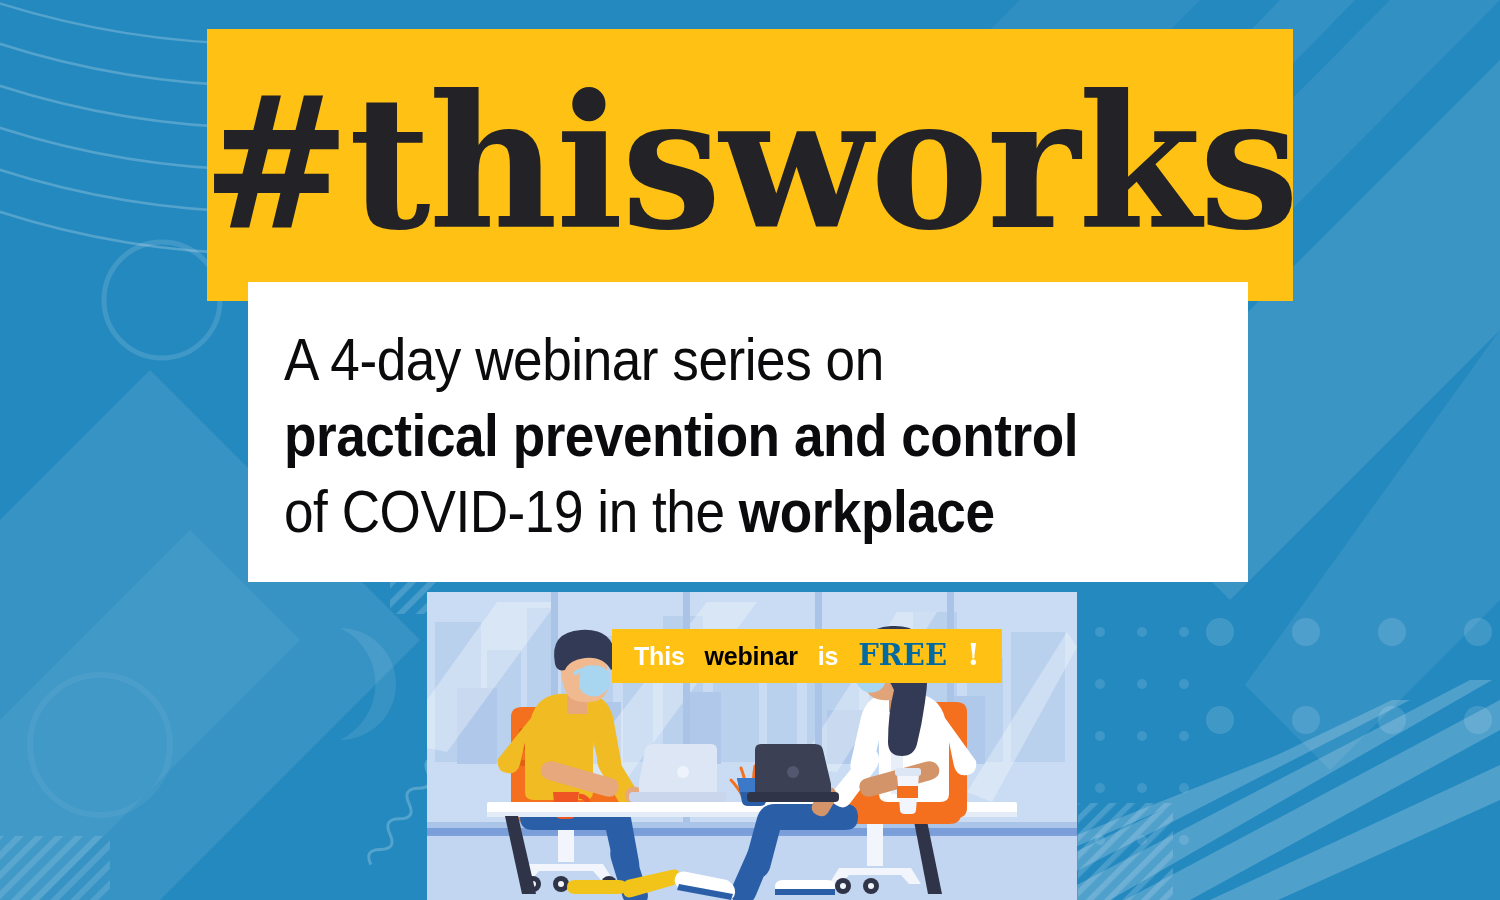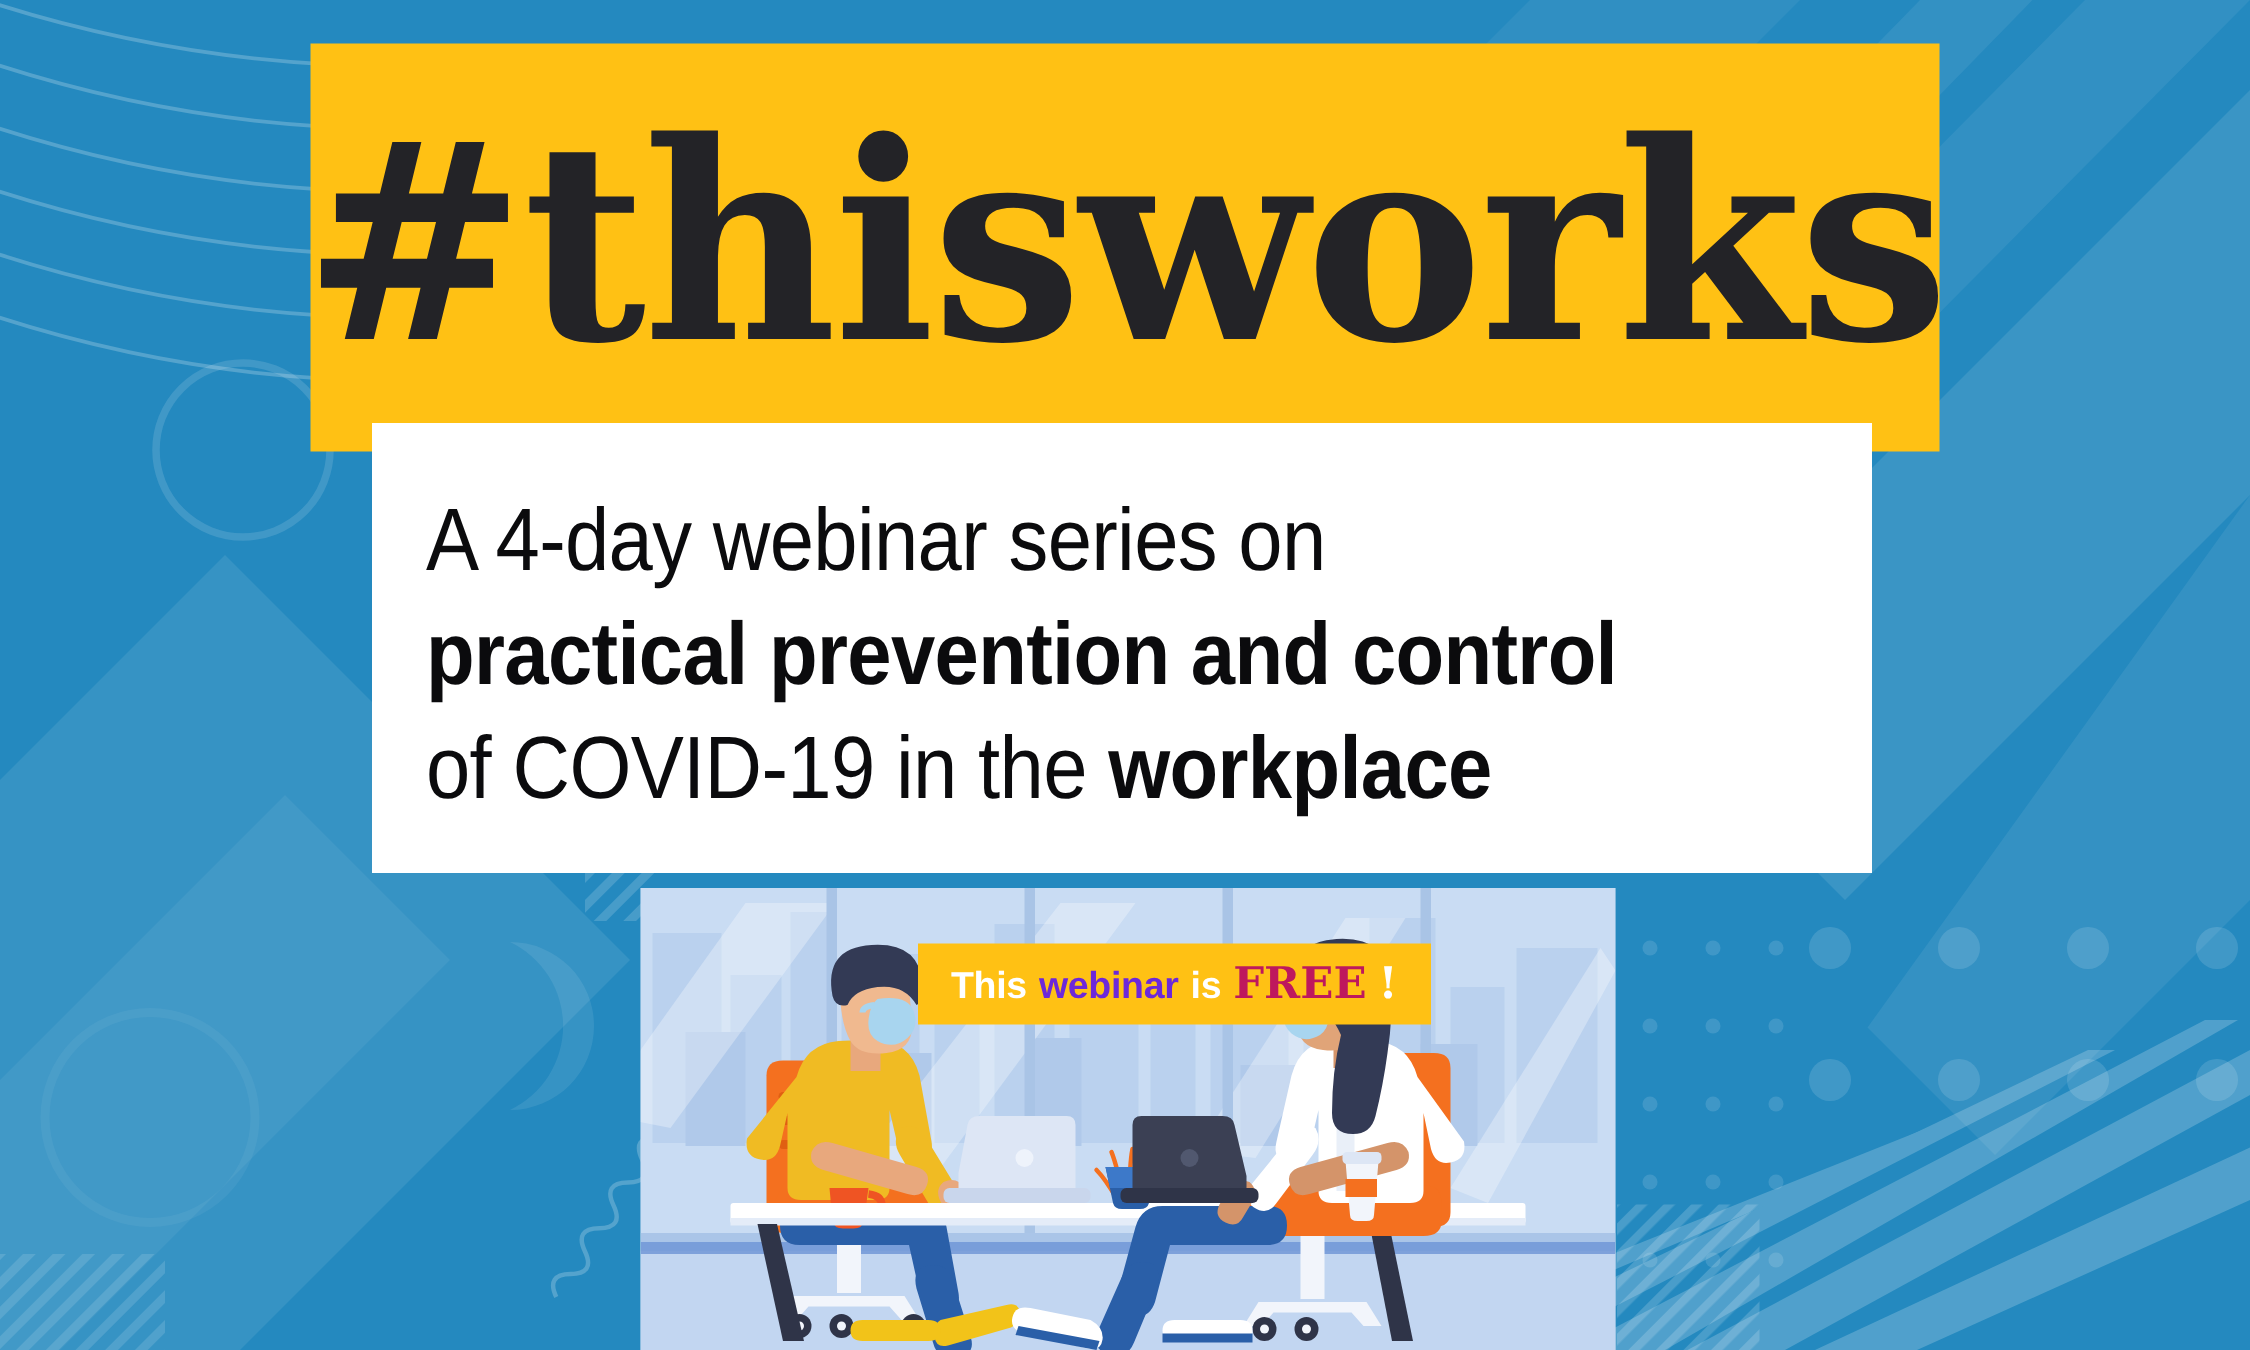--- a/index.html
+++ b/index.html
@@ -59,35 +59,35 @@
     position:absolute;left:427px;top:592px;width:650px;height:308px;
     overflow:hidden;background:#cdddf2;
   }
   .illo svg{display:block;width:650px;height:308px;}
 
   
   .free-badge{
     position:absolute;left:612px;top:629px;
     background:#ffc114;
     padding:9px 22px 11px 22px;
-    display:flex;align-items:baseline;gap:8px;
+    display:flex;align-items:baseline;gap:20px;
     white-space:nowrap;
   }
   .free-badge .w-white{
     color:#ffffff;font-weight:bold;font-size:25px;
     font-family:"Liberation Sans Narrow","Liberation Sans", sans-serif;
     letter-spacing:-0.2px;
   }
   .free-badge .w-dark{
-    color:#6d28d9;font-weight:bold;font-size:25px;
+    color:#000000;font-weight:bold;font-size:25px;
     font-family:"Liberation Sans Narrow","Liberation Sans", sans-serif;
     letter-spacing:-0.2px;
   }
   .free-badge .w-free{
-    color:#be185d;font-weight:bold;font-size:29px;
+    color:#0369a1;font-weight:bold;font-size:29px;
     font-family:"DejaVu Serif", serif;
     letter-spacing:0px;
   }
   .free-badge .w-bang{
     color:#ffffff;font-weight:bold;font-size:29px;
     font-family:"DejaVu Serif", serif;
   }
 </style>
 </head>
 <body>

